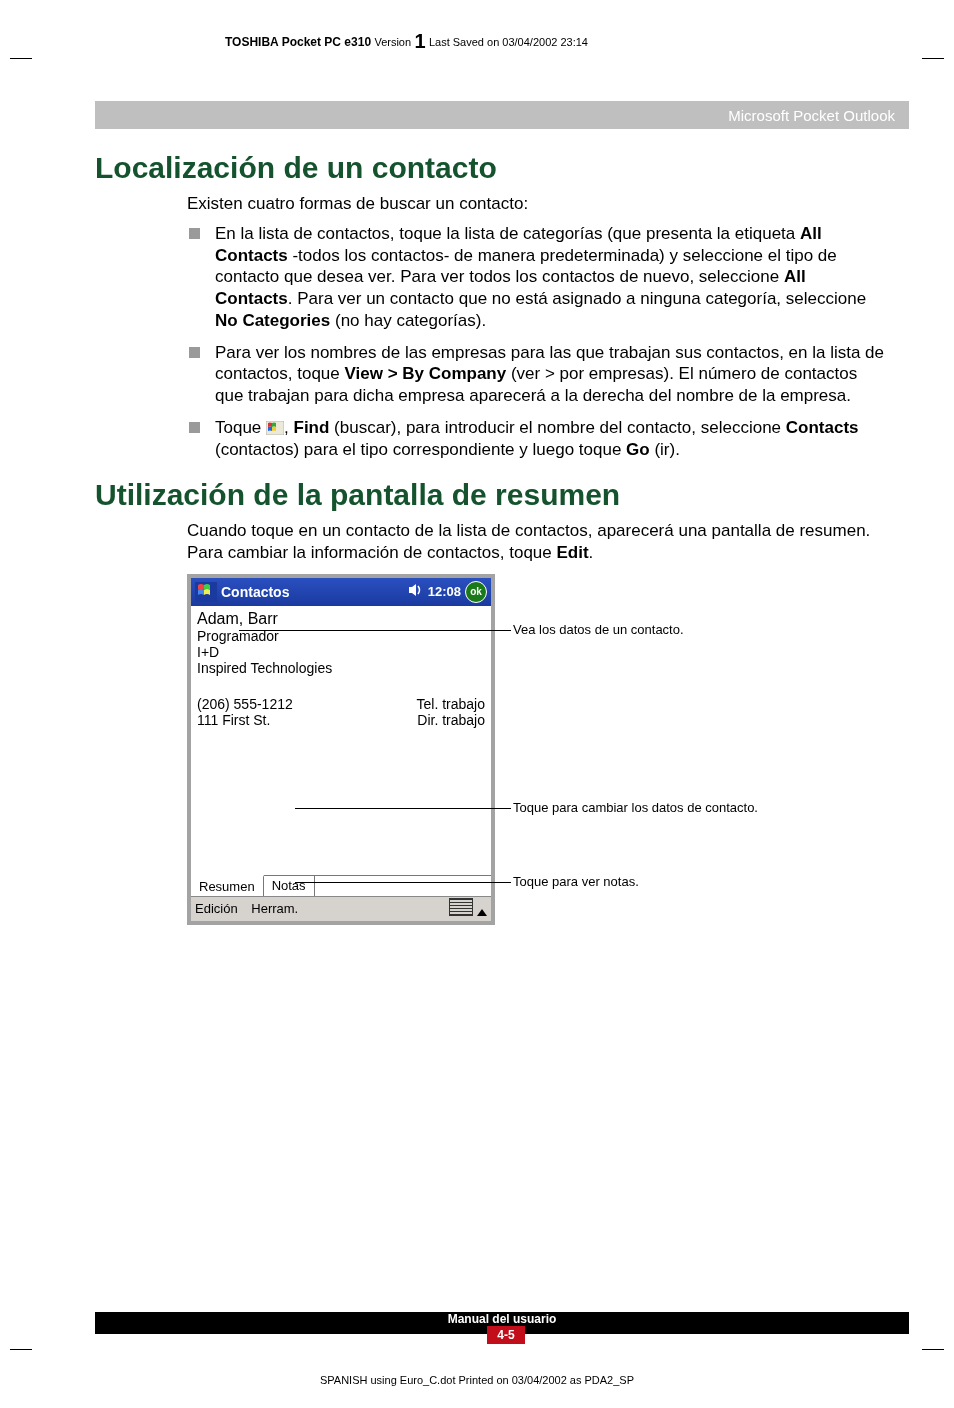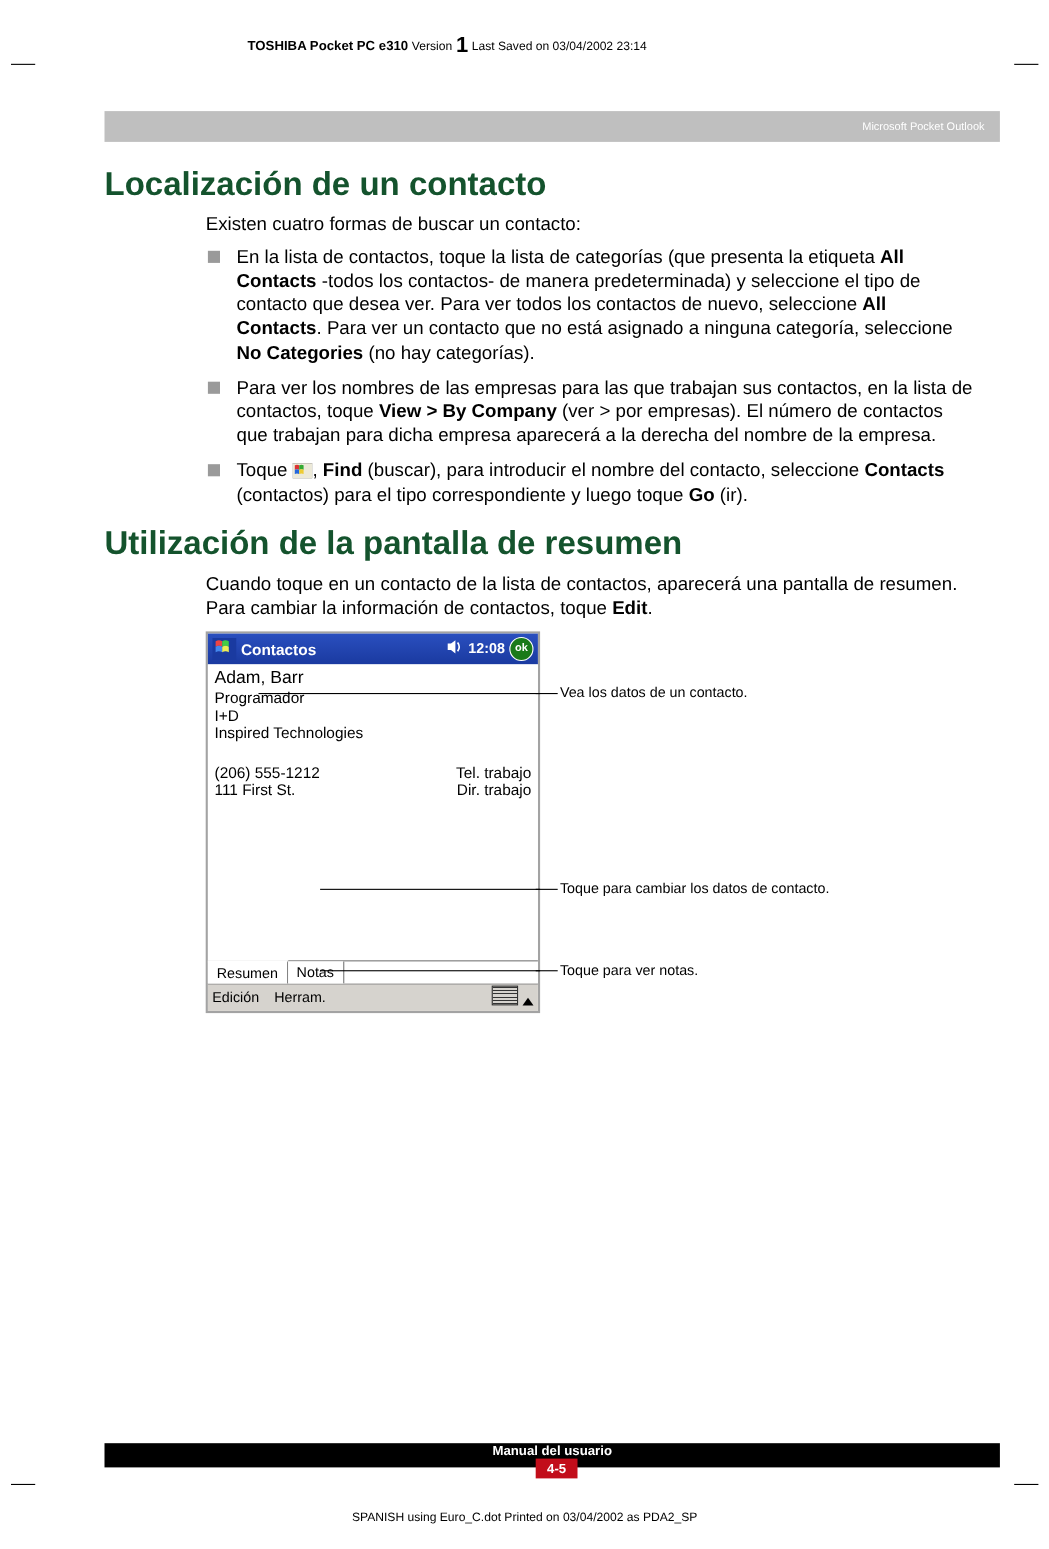--- a/index.html
+++ b/index.html
@@ -32,21 +32,21 @@
     padding-left: 130px;
     padding-bottom: 6px;
   }
   .topline .prod { font-weight: bold; }
   .topline .ver { font-size: 20px; font-weight: bold; vertical-align: -2px;}
   .grayband {
     margin-top: 42px;
     height: 28px;
     background: #bfbfbf;
     color: #fff;
-    font-size: 10px;
+    font-size: 15px;
     display:flex;
     align-items:center;
     justify-content:flex-end;
     padding-right:14px;
     box-sizing:border-box;
   }
   .content {
     padding: 22px 22px 0 0;
   }
   h1 {
@@ -89,21 +89,21 @@
     vertical-align: -2px;
   }
   
   .shot-wrap {
     margin: 10px 0 0 92px;
     display:flex;
     align-items:flex-start;
   }
   .shot {
     width: 300px;
-    border: 2px solid #a3a3a3;
+    border: 4px solid #a3a3a3;
     font-family: Tahoma, Arial, sans-serif;
     font-size: 14px;
     position: relative;
   }
   .titlebar {
     background: linear-gradient(#2a4fbf,#1a3aa0);
     color:#fff;
     height:28px;
     display:flex;
     align-items:center;

